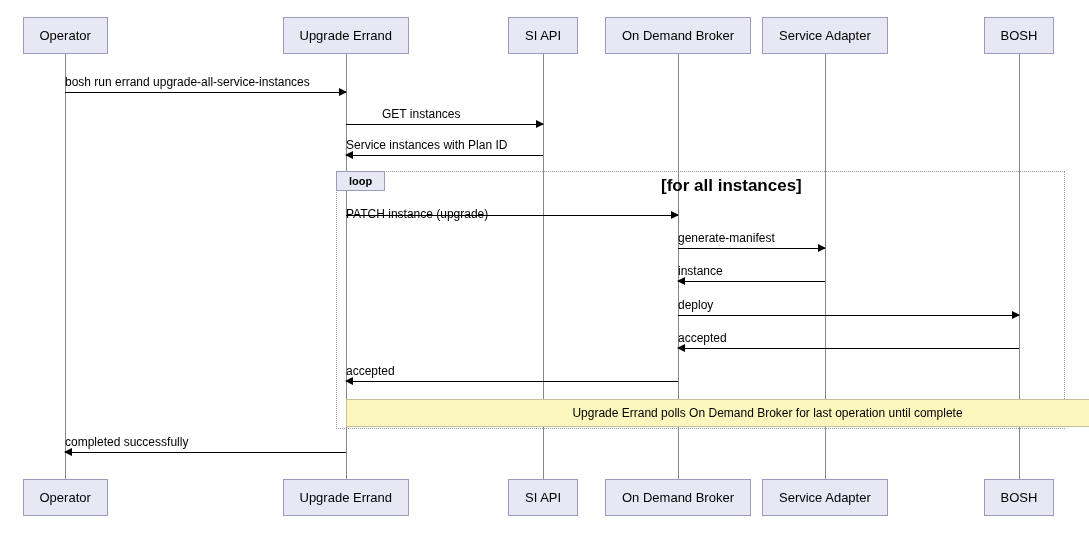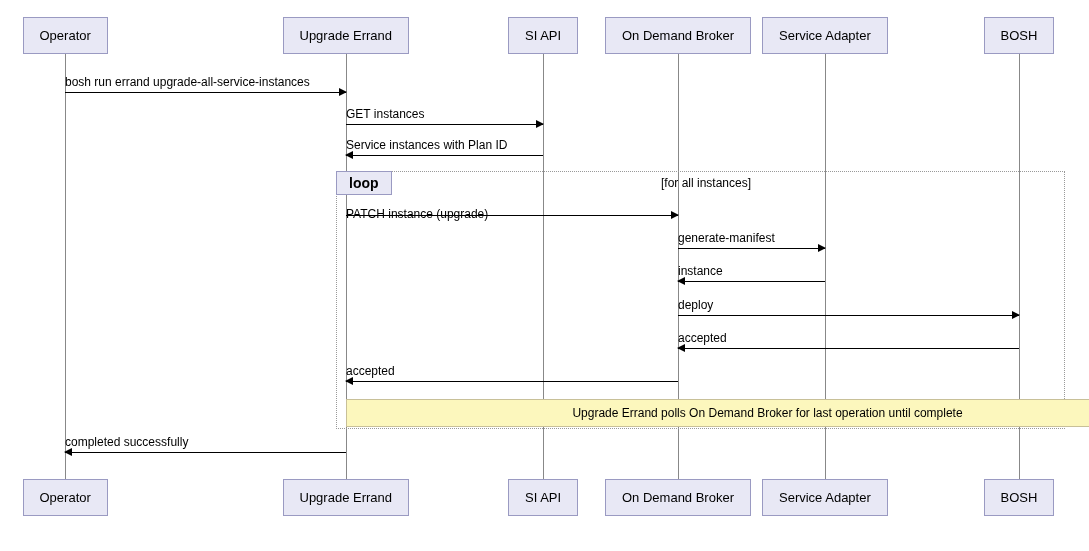--- a/index.html
+++ b/index.html
@@ -56,30 +56,30 @@
   white-space: nowrap;
 }
 .loop-frame {
   position: absolute;
   border: 1px dotted #999;
 }
 .loop-label {
   position: absolute;
   background: #e8e8f5;
   border: 1px solid #9a9ac2;
-  font-size: 14px;
+  font-size: 11px;
   font-weight: bold;
   padding: 3px 12px;
   top: -1px;
   left: -1px;
 }
 .loop-condition {
   position: absolute;
-  font-size: 12px;
-  font-weight: normal;
+  font-size: 17px;
+  font-weight: bold;
 }
 .note-box {
   position: absolute;
   background: #fcf7bd;
   border: 1px solid #c8c098;
   font-size: 12px;
   text-align: center;
   padding: 6px 0;
 }
 </style>
@@ -114,21 +114,21 @@
 
 <div class="loop-frame" id="loop-frame" style="left: 336px; top: 171px; width: 729px; height: 258px;">
   <div class="loop-label">loop</div>
   <div class="loop-condition" id="loop-condition" style="left: 324px; top: 4px;">[for all instances]</div>
 </div>
 
 <div id="messages">
     <div class="message-arrow arrow-head-right" style="left: 65px; top: 92px; width: 281px;"></div>
     <div class="message-label" style="left: 65px; width: 281px; top: 75px;">bosh run errand upgrade-all-service-instances</div>
     <div class="message-arrow arrow-head-right" style="left: 346px; top: 124px; width: 197px;"></div>
-    <div class="message-label" style="left: 346px; width: 197px; top: 107px;">GET instances</div>
+    <div class="message-label" style="left: 346px; width: 197px; top: 107px; padding-left: 36px;">GET instances</div>
     <div class="message-arrow arrow-head-left" style="left: 346px; top: 155px; width: 197px;"></div>
     <div class="message-label" style="left: 346px; width: 197px; top: 138px;">Service instances with Plan ID</div>
     <div class="message-arrow arrow-head-right" style="left: 346px; top: 215px; width: 332px;"></div>
     <div class="message-label" style="left: 346px; width: 332px; top: 198px; margin-top: 9px;">PATCH instance (upgrade)</div>
     <div class="message-arrow arrow-head-right" style="left: 678px; top: 248px; width: 147px;"></div>
     <div class="message-label" style="left: 678px; width: 147px; top: 231px;">generate-manifest</div>
     <div class="message-arrow arrow-head-left" style="left: 678px; top: 281px; width: 147px;"></div>
     <div class="message-label" style="left: 678px; width: 147px; top: 264px;">instance</div>
     <div class="message-arrow arrow-head-right" style="left: 678px; top: 315px; width: 341px;"></div>
     <div class="message-label" style="left: 678px; width: 341px; top: 298px;">deploy</div>

